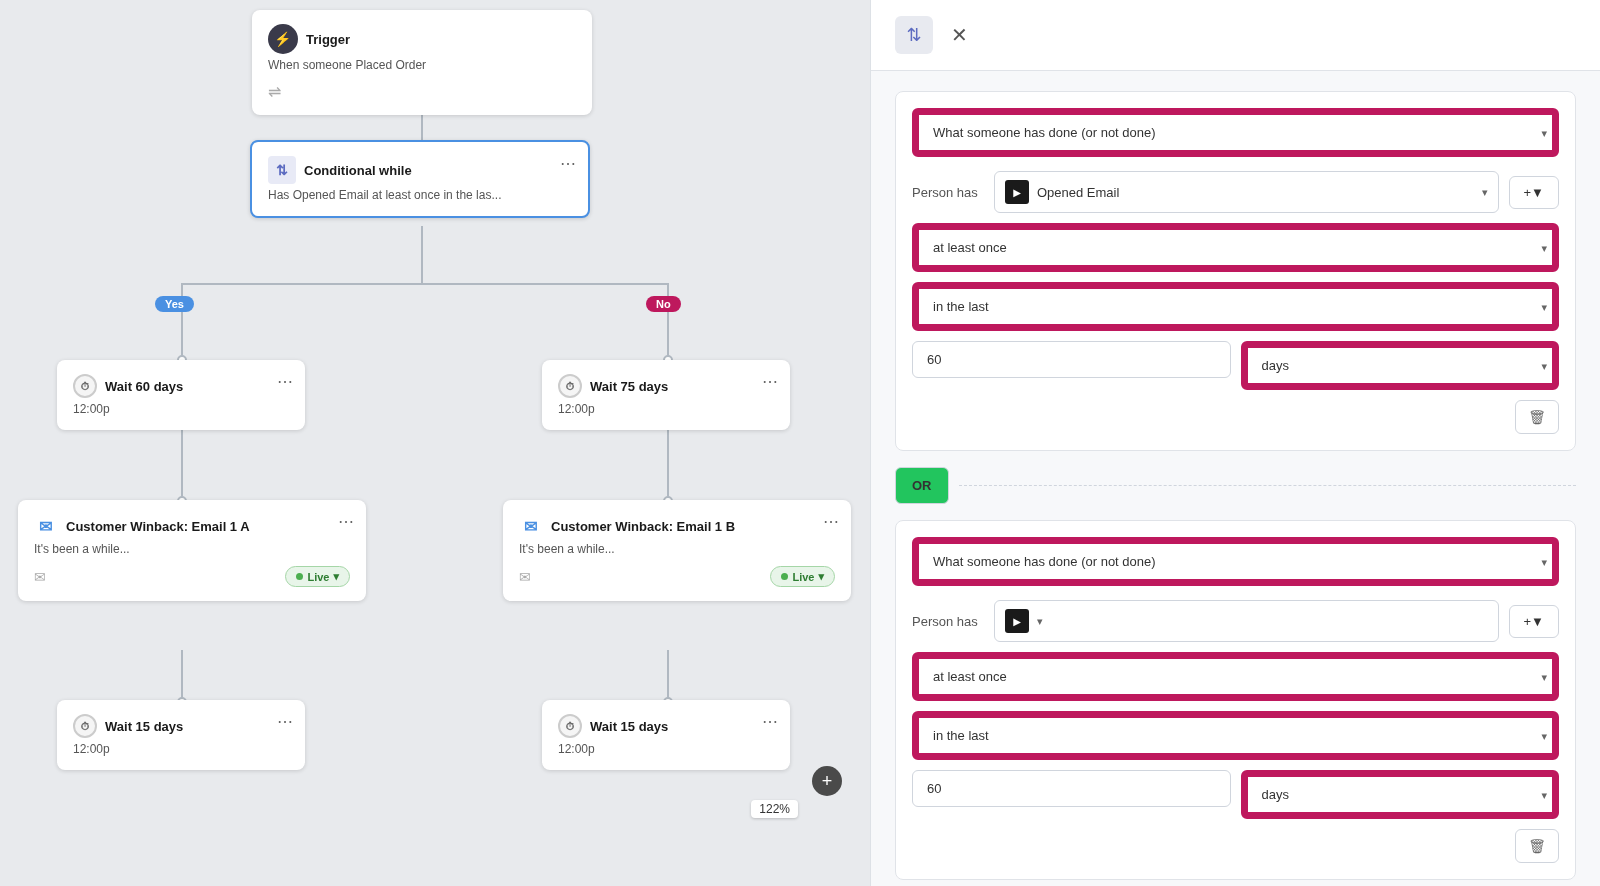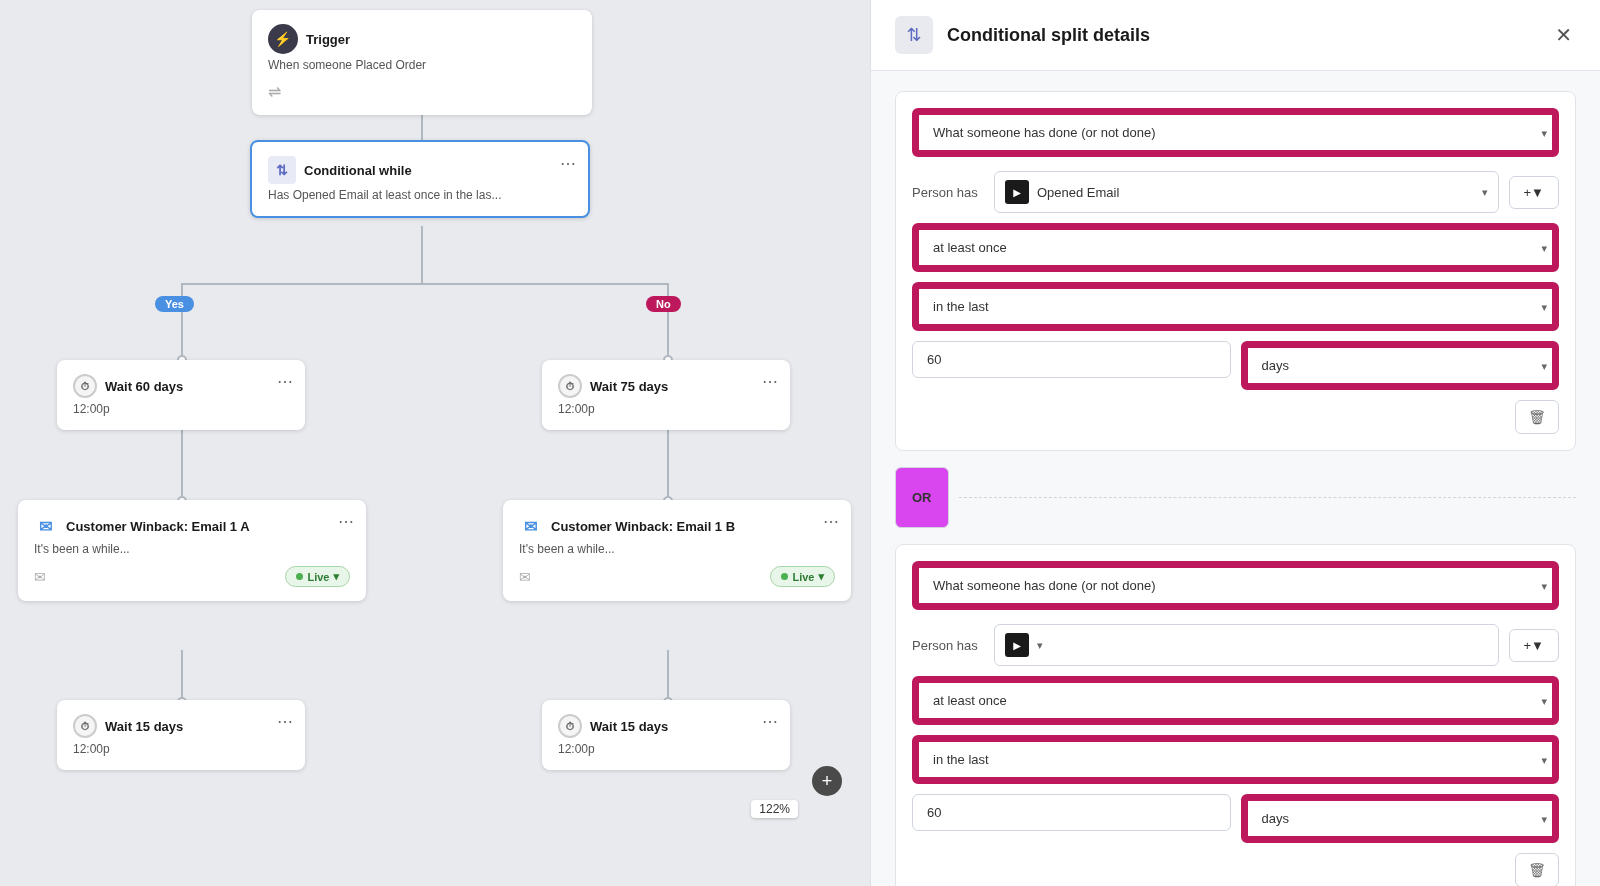--- a/index.html
+++ b/index.html
@@ -367,22 +367,22 @@
     }
 
     .or-divider {
       display: flex;
       align-items: center;
       margin: 16px 0;
       gap: 10px;
     }
 
     .or-btn {
-      padding: 22px 16px;
-      background: #d946ef;
+      padding: 10px 16px;
+      background: #22c55e;
       border: 1px solid #d0d5dd;
       border-radius: 6px;
       font-size: 13px;
       font-weight: 600;
       color: #333;
       cursor: pointer;
     }
 
     .or-line {
       flex: 1;
@@ -531,21 +531,20 @@
     </div>
 
     <div class="plus-btn">+</div>
     <div class="zoom-badge">122%</div>
   </div>
 </div>
 
 <div class="right-panel">
   <div class="panel-header">
     <div class="panel-header-icon">⇅</div>
-    <div class="panel-title">Conditional split details</div>
     <button class="close-btn">✕</button>
   </div>
 
   <div class="panel-body">
 
     <div class="condition-block">
 
       <div class="select-wrapper" style="margin-bottom:14px;">
         <select class="select-full">
           <option>What someone has done (or not done)</option>

